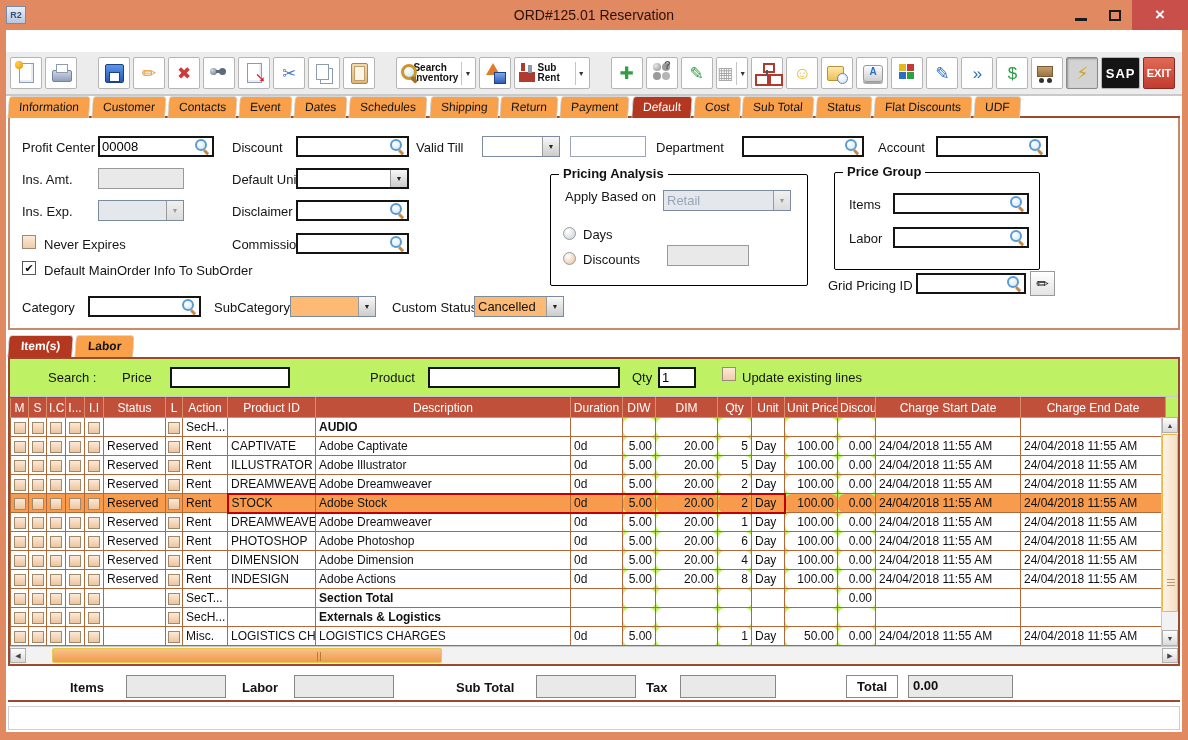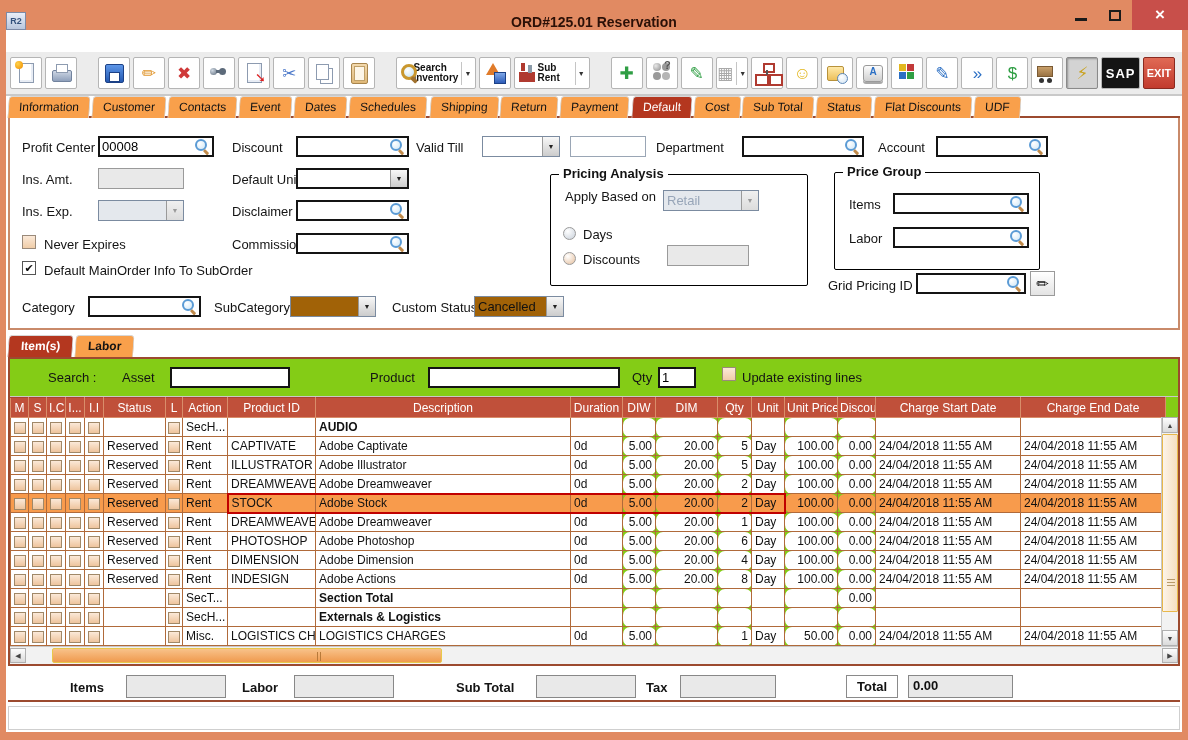--- a/index.html
+++ b/index.html
@@ -1,22 +1,22 @@
 <!DOCTYPE html>
 <html><head>
 <meta charset="utf-8">
 <style>
   * { box-sizing: border-box; margin: 0; padding: 0; }
   html,body { width:1188px; height:740px; overflow:hidden; }
   body { font-family:"Liberation Sans","DejaVu Sans",sans-serif; font-size:13px; color:#111; }
 
   .win { position:relative; width:1188px; height:740px; background:#E18A62; }
-  .titlebar { position:absolute; left:0; top:0; right:0; height:30px; display:flex; align-items:flex-end; }
+  .titlebar { position:absolute; left:0; top:0; right:0; height:30px; display:flex; align-items:center; }
   .app-icon { width:20px; height:18px; margin-left:6px; background:linear-gradient(#e8eef8,#b9c6dd); border:1px solid #7d8aa5; font-size:9px; font-weight:bold; color:#34527d; display:flex; align-items:center; justify-content:center; }
-  .title { position:absolute; left:0; right:0; text-align:center; font-size:14px; color:#2b1007;font-weight:bold; }
+  .title { position:absolute; left:0; right:0; text-align:center; font-size:14px; color:#2b1007; }
   .win-controls { position:absolute; right:0; top:0; height:30px; display:flex; align-items:stretch; }
   .wc { width:34px; display:flex; align-items:center; justify-content:center; cursor:pointer; }
   .wc-min-glyph { width:12px; height:3px; background:#1a1a1a; margin-top:8px; }
   .wc-max-glyph { width:12px; height:11px; border:2px solid #1a1a1a; }
   .wc-close { width:56px; background:#C84F4A; color:#fff; font-size:17px; font-weight:bold; }
 
   .content { position:absolute; left:6px; top:30px; width:1176px; height:702px; background:#fff; }
 
   .menubar { position:absolute; left:0; top:0; width:100%; height:22px; background:linear-gradient(#fbfbfb,#ededed); border-bottom:1px solid #d7d7d7; display:flex; align-items:center; padding-left:8px; }
   .menu-item { padding:2px 9px; cursor:default; }
@@ -82,35 +82,35 @@
   .mag { width:15px; height:15px; position:relative; flex:0 0 auto; cursor:pointer; }
   .mag::before { content:""; position:absolute; left:0; top:0; width:8px; height:8px; border:2px solid #5b9bd5; border-radius:50%; background:radial-gradient(circle at 30% 30%, #fff, #cfe7f7); }
   .mag::after { content:""; position:absolute; left:10px; top:10px; width:6px; height:3px; background:#c08a4a; transform:rotate(45deg); transform-origin:0 0; border-radius:1px; }
   .combo { position:absolute; height:21px; border:1px solid #7b8ba0; background:#fff; display:flex; align-items:stretch; }
   .combo .val { flex:1; font-size:13px; padding:2px 3px; overflow:hidden; white-space:nowrap; }
   .combo .arrow { width:17px; background:linear-gradient(#f8f8f8,#cccccc); border-left:1px solid #9a9a9a; display:flex; align-items:center; justify-content:center; font-size:7px; color:#222; cursor:pointer; }
   .combo.dark { border:2px solid #141414; }
   .combo.disabled { background:#e4e8ed; }
   .combo.disabled .val { color:#97a5b8; }
   .combo.disabled .arrow { color:#9a9a9a; background:linear-gradient(#f0f0f0,#dcdcdc); }
-  .combo.graybg { background:#a16207;gap:8px; }
+  .combo.graybg { background:#fdba74;gap:8px; }
   .chk { width:14px; height:14px; border:1px solid #9a8a7a; background:linear-gradient(#fbe9d8,#f0cda8); display:inline-flex; align-items:center; justify-content:center; cursor:pointer; }
   .chk.checked { background:#fff; border:1px solid #555; font-size:11px; color:#111; }
   .radio { width:13px; height:13px; border-radius:50%; border:1px solid #9a9a9a; background:radial-gradient(circle at 35% 30%, #fff, #c8d0da); display:inline-block; cursor:pointer; }
   .radio.peach { background:radial-gradient(circle at 35% 30%, #fff, #e5bf9d); }
   .groupbox { position:absolute; border:1px solid #000000; border-radius:2px; }
   .groupbox .gb-title { position:absolute; top:-9px; left:8px; background:#fff; padding:0 4px; font-weight:bold; font-size:13px; }
   .pencil-btn { position:absolute; width:25px; height:25px; background:linear-gradient(#fff,#e3e3e3); border:1px solid #9a9a9a; display:flex; align-items:center; justify-content:center; font-size:15px; cursor:pointer; }
 
   
   .itemtabs { position:absolute; left:2px; top:305px; height:22px; display:flex; }
   .itab { background:#F9A04B; color:#141414; border:1px solid #d7d7d7; border-bottom:none; border-radius:4px 4px 0 0; padding:3px 12px 0 12px; margin-right:2px; font-size:12px; font-weight:bold; height:22px; cursor:pointer; transform:skewX(-4deg); }
   .itab.active { background:#B4371F; color:#fff; }
 
-  .items-box { position:absolute; left:2px; top:327px; width:1172px; height:309px; border:2px solid #9C4A2F; background:#84cc16; }
+  .items-box { position:absolute; left:2px; top:327px; width:1172px; height:309px; border:2px solid #9C4A2F; background:#bef264; }
   .search-row { position:relative; height:38px; border-bottom:1px solid #c9c9c9; }
   .search-row .fl { top:11px; }
   .search-row .tfield, .search-row .chk { top:8px; position:absolute; }
 
   .grid-area { position:relative; height:249px; }
   table.grid { border-collapse:collapse; table-layout:fixed; width:1155px; }
   table.grid th { background:#C0503A; color:#fff; font-weight:normal; font-size:12px; height:20px; border:1px solid #d98d6a; border-top:1px solid #a8452f; padding:0 2px; overflow:hidden; white-space:nowrap; }
   table.grid td { height:19px; font-size:12px; border:1px solid #b06a3a; padding:0 3px; overflow:hidden; white-space:nowrap; background:#fff; }
   table.grid tr.selected td { background:#F89B4C; }
   table.grid td.num { text-align:right;border-radius:7px; }
@@ -339,21 +339,21 @@
       </span>
       <span class="fl" style="left:382px;top:182px">Custom Status</span>
       <span class="combo graybg" style="left:464px;top:178px;width:90px">
         <span class="val">Cancelled</span>
         <span class="arrow">▼</span>
       </span>
 
       <div class="groupbox" style="left:540px;top:56px;width:258px;height:112px">
         <span class="gb-title">Pricing Analysis</span>
         <span class="fl" style="left:14px;top:14px">Apply Based on</span>
-        <span class="combo disabled" style="left:112px;top:15px;width:96px">
+        <span class="combo disabled" style="left:112px;top:15px;width:128px">
           <span class="val">Retail</span>
           <span class="arrow">▼</span>
         </span>
         <span class="radio" style="position:absolute;left:12px;top:52px"></span>
         <span class="fl" style="left:32px;top:52px">Days</span>
         <span class="radio peach" style="position:absolute;left:12px;top:77px"></span>
         <span class="fl" style="left:32px;top:77px">Discounts</span>
         <span class="dfield" style="left:116px;top:70px;width:82px"></span>
       </div>
 
@@ -380,21 +380,21 @@
     </div>
 
     <div class="itemtabs">
         <div class="itab active">Item(s)</div>
         <div class="itab">Labor</div>
       </div>
 
     <div class="items-box">
       <div class="search-row">
         <span class="fl" style="left:38px">Search :</span>
-        <span class="fl" style="left:112px">Asset</span>
+        <span class="fl" style="left:112px">Price</span>
         <span class="tfield" style="left:160px;width:120px">
           <input value="" style="">
         </span>
         <span class="fl" style="left:360px">Product</span>
         <span class="tfield" style="left:418px;width:192px">
           <input value="" style="">
         </span>
         <span class="fl" style="left:622px">Qty</span>
         <span class="tfield" style="left:648px;width:38px">
           <input value="1" style="">

